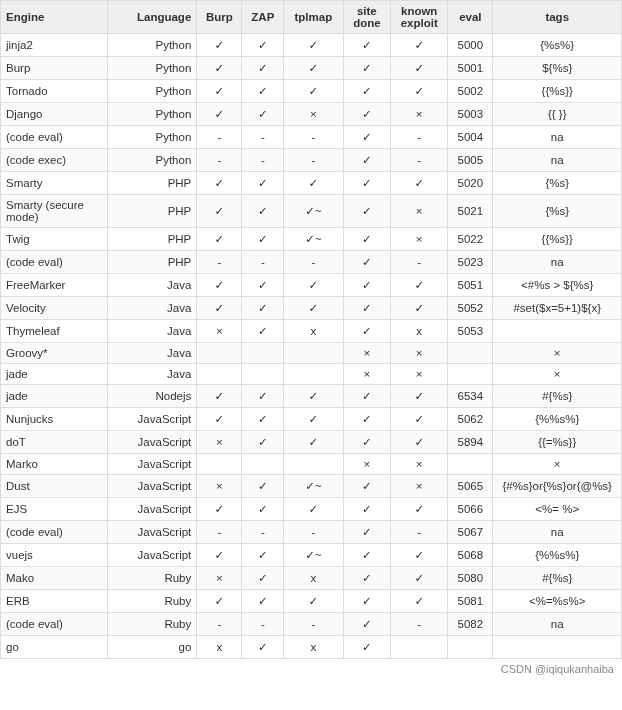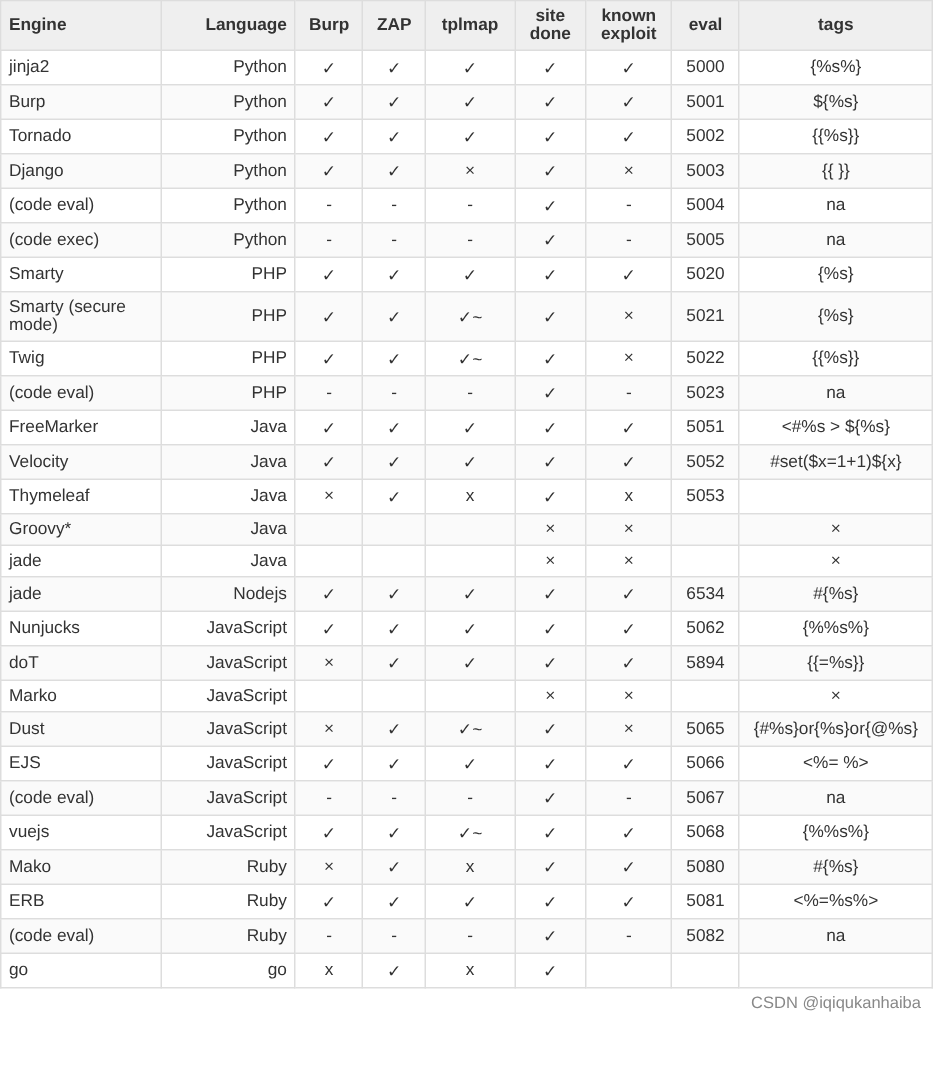--- a/index.html
+++ b/index.html
@@ -212,21 +212,21 @@
       </tr>
       <tr>
         <td>Velocity</td>
         <td>Java</td>
         <td>✓</td>
         <td>✓</td>
         <td>✓</td>
         <td>✓</td>
         <td>✓</td>
         <td>5052</td>
-        <td>#set($x=1+1)${x}</td>
+        <td>#set($x=5+1)${x}</td>
       </tr>
       <tr>
         <td>Thymeleaf</td>
         <td>Java</td>
         <td>×</td>
         <td>✓</td>
         <td>x</td>
         <td>✓</td>
         <td>x</td>
         <td>5053</td>

